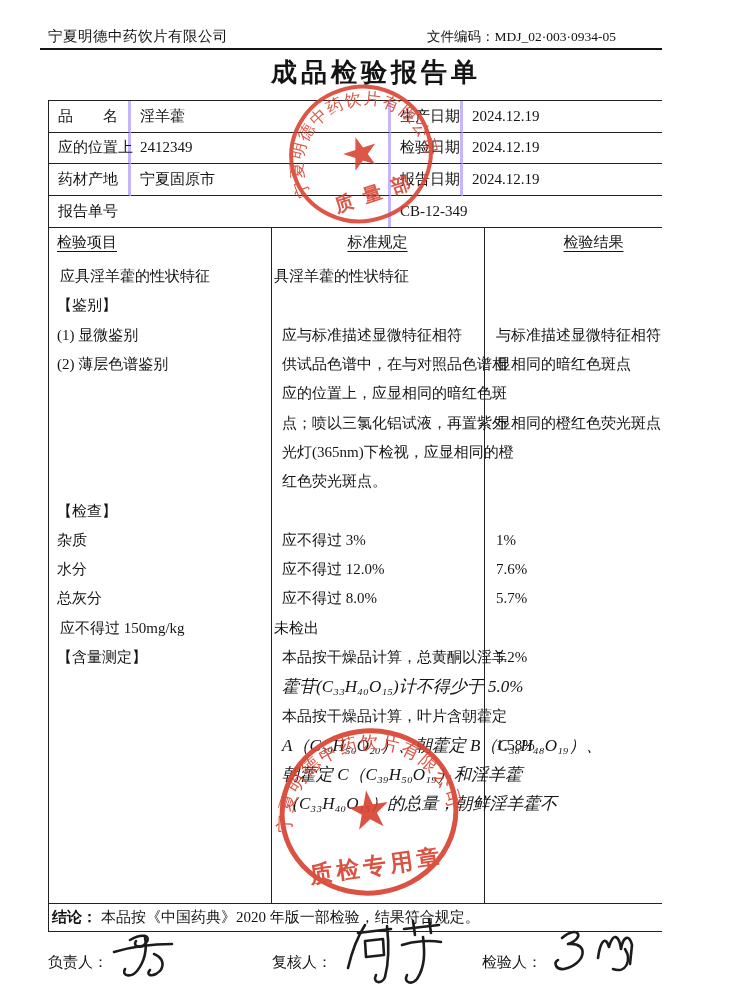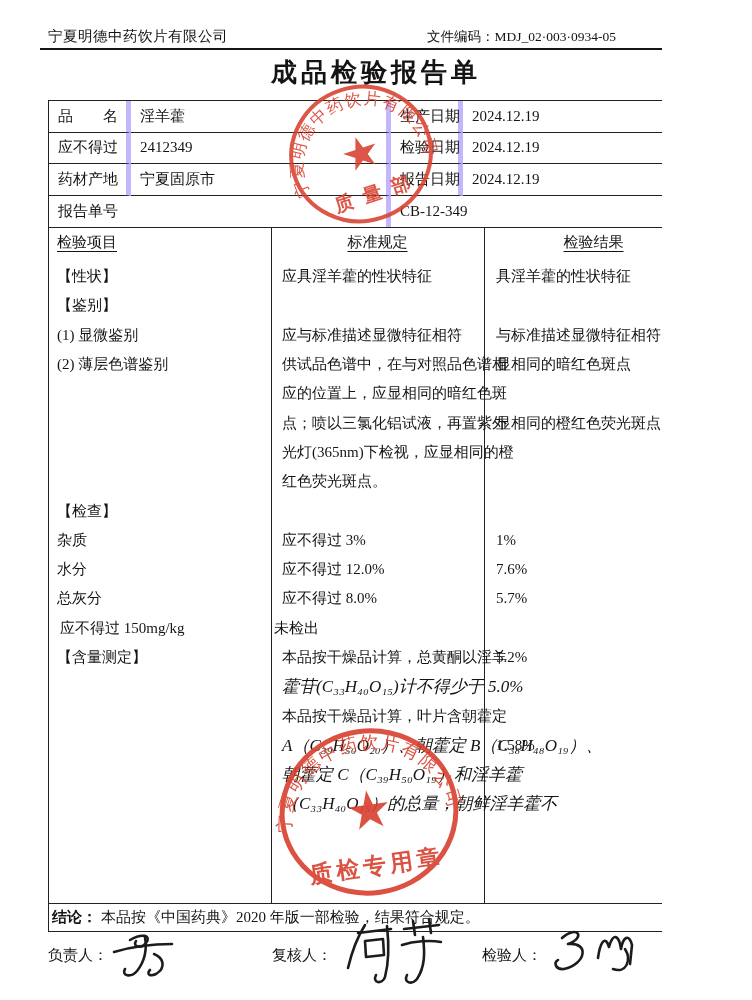--- a/index.html
+++ b/index.html
@@ -13,21 +13,21 @@
   .filecode{right:46px;top:28px;font-size:13.5px;}
   .head-rule{left:40px;top:48px;width:672px;height:2px;background:#151515;}
   .doc-title{left:0;top:55px;width:752px;text-align:center;font-size:26px;font-weight:bold;letter-spacing:4px;}
   
   .info-table{
     left:48px;top:100px;width:656px;height:128px;border:1.5px solid #222;box-sizing:border-box;
     display:grid;grid-template-columns:82px 260px 72px 242px;grid-template-rows:repeat(4,1fr);
     font-size:15px;
   }
   .cell{display:flex;align-items:center;box-sizing:border-box;padding-left:9px;
-    border-right:5px solid #c4b5fd;border-bottom:1px solid #222;white-space:nowrap;}
+    border-right:3px solid #c4b5fd;border-bottom:1px solid #222;white-space:nowrap;}
   .cell.noR{border-right:none;}
   .cell.noB{border-bottom:none;}
   .span2{grid-column:span 2;}
   
   .spec-table{
     left:48px;top:228px;width:656px;height:675px;box-sizing:border-box;
     border-left:1.5px solid #222;border-right:1.5px solid #222;
   }
   .vline{position:absolute;top:0;width:1px;height:675px;background:#222;}
   .v1{left:222px;} .v2{left:435px;}
@@ -43,21 +43,21 @@
   .c-res{width:219px;box-sizing:border-box;padding-left:12px;white-space:nowrap;}
   .c-std.small{font-size:17px;font-style:italic;}
   
   .conclusion{
     left:48px;top:903px;width:656px;height:29px;box-sizing:border-box;
     border:1.5px solid #222;border-top:1px solid #222;
     display:flex;align-items:center;padding-left:3px;font-size:15px;white-space:nowrap;
   }
   .conclusion .b{font-weight:bold;margin-right:4px;}
   .signers{left:48px;top:938px;width:656px;font-size:15px;}
-  .sig-label{position:absolute;top:8px;white-space:nowrap;}
+  .sig-label{position:absolute;top:15px;white-space:nowrap;}
   .sl-resp{left:0;} .sl-review{left:224px;} .sl-inspect{left:434px;}
   .sig-svg{position:absolute;}
   .sig-svg path{fill:none;stroke:#1c1c1c;stroke-width:2.6;stroke-linecap:round;stroke-linejoin:round;}
   
   .stamp{pointer-events:none;}
   .stamp1{left:283px;top:80px;width:156px;height:148px;transform:rotate(-18deg);opacity:.88;}
   .stamp2{left:274px;top:726px;width:190px;height:172px;transform:rotate(-8deg);opacity:.9;}
   .stamp text{font-family:"Liberation Serif","DejaVu Serif",serif;}
 </style>
 </head>
@@ -71,21 +71,21 @@
   </div>
   <div class="abs head-rule"></div>
   <div class="abs doc-title">成品检验报告单</div>
 
   <div class="abs info-table">
     <div class="cell">品　　名</div>
     <div class="cell">淫羊藿</div>
     <div class="cell">生产日期</div>
     <div class="cell noR">2024.12.19</div>
 
-    <div class="cell">应不得过</div>
+    <div class="cell">应的位置上</div>
     <div class="cell">2412349</div>
     <div class="cell">检验日期</div>
     <div class="cell noR">2024.12.19</div>
 
     <div class="cell">药材产地</div>
     <div class="cell">宁夏固原市</div>
     <div class="cell">报告日期</div>
     <div class="cell noR">2024.12.19</div>
 
     <div class="cell noB span2">报告单号</div>
@@ -95,21 +95,20 @@
   <div class="abs spec-table">
     <div class="vline v1"></div>
     <div class="vline v2"></div>
     <div class="spec-head">
       <span class="sh sh-item">检验项目</span>
       <span class="sh sh-std">标准规定</span>
       <span class="sh sh-res">检验结果</span>
     </div>
     <div class="spec-lines">
       <div class="srow">
-          <div class="c-item">【性状】</div>
           <div class="c-std">应具淫羊藿的性状特征</div>
           <div class="c-res">具淫羊藿的性状特征</div>
         </div>
       <div class="srow">
           <div class="c-item">【鉴别】</div>
           <div class="c-std"></div>
           <div class="c-res"></div>
         </div>
       <div class="srow">
           <div class="c-item">(1) 显微鉴别</div>

